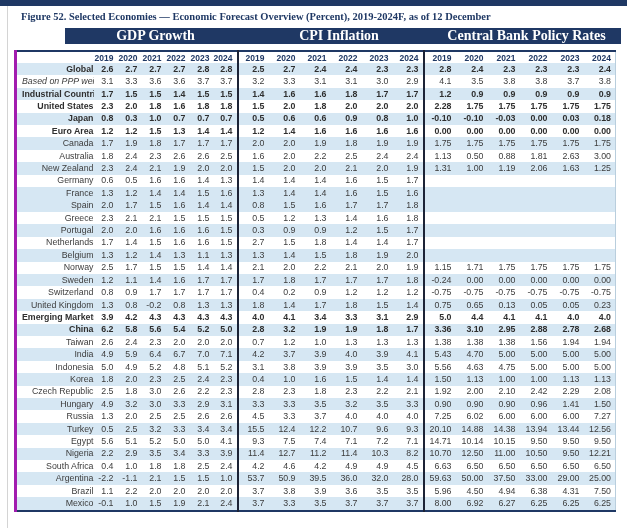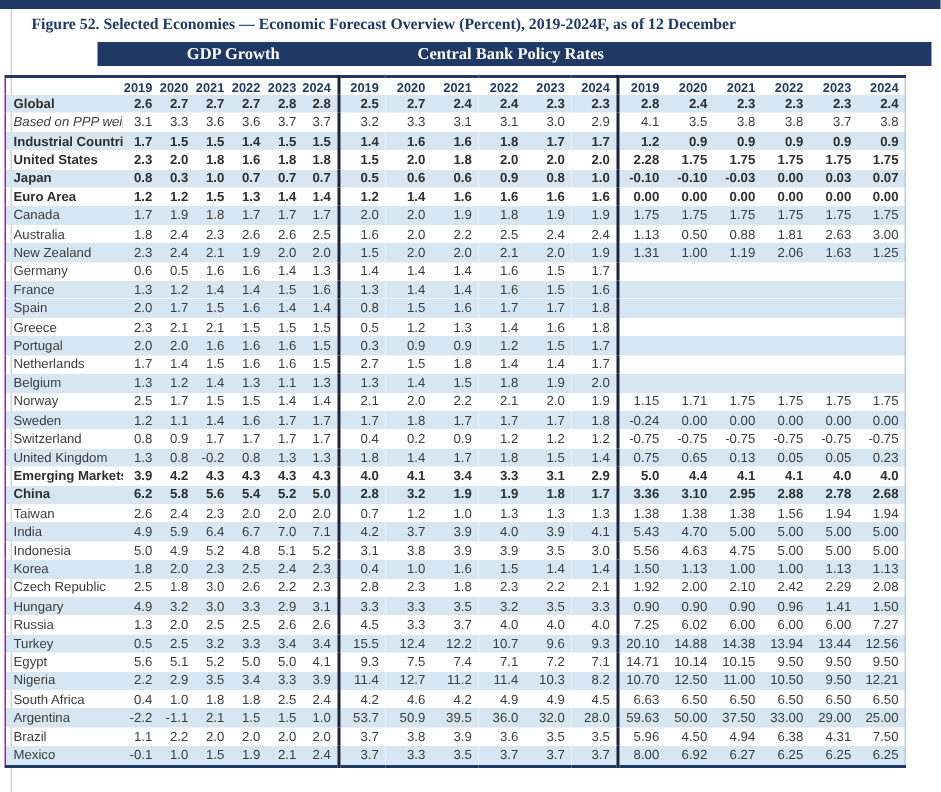--- a/index.html
+++ b/index.html
@@ -4,45 +4,46 @@
 <style>
   :root{ --navy:#1F3864; --stripe:#D6E7F3; --sep:#1C2336; --text:#3C3C3C; }
   html,body{margin:0;padding:0;}
   body{width:627px;height:528px;background:#ffffff;position:relative;overflow:hidden;
        font-family:"Liberation Sans",sans-serif;}
   .left-edge{position:absolute;left:7px;top:0;width:1px;height:528px;background:#d4d4d4;}
   .top-strip{position:absolute;left:0;top:0;width:627px;height:6px;background:var(--navy);}
   .fig-title{position:absolute;left:21px;top:11px;font-family:"Liberation Serif",serif;
              font-weight:bold;font-size:10.5px;color:var(--navy);white-space:nowrap;}
   .band{position:absolute;left:65px;top:28px;width:556px;height:16px;background:var(--navy);display:flex;}
-  .band-cell{color:#ffffff;font-family:"Liberation Serif",serif;font-weight:bold;font-size:11px;
+  .band-cell{color:#ffffff;font-family:"Liberation Serif",serif;font-weight:bold;font-size:14px;
              text-align:center;line-height:16px;overflow:hidden;white-space:nowrap;}
   .g1{width:181px;} .g2{width:186px;} .g3{width:189px;}
-  table{position:absolute;left:3px;top:50px;width:600px;border-collapse:collapse;table-layout:fixed;
-        border-left:1px solid #a21caf;border-right:1px solid #b9cedd;border-bottom:2px solid var(--navy);}
+  table{position:absolute;left:14px;top:50px;width:600px;border-collapse:collapse;table-layout:fixed;
+        border-left:3px solid #a21caf;border-right:1px solid #b9cedd;border-bottom:2px solid var(--navy);}
   thead th{border-top:2px solid var(--navy);height:11px;font-size:8.5px;color:var(--navy);
            font-weight:bold;padding:0 4px 0 0;text-align:right;vertical-align:middle;white-space:nowrap;}
   tbody td{height:12.42px;font-size:8.8px;color:var(--text);padding:0 4px 0 0;text-align:right;
            vertical-align:middle;line-height:1;white-space:nowrap;overflow:hidden;}
-  td.lbl-col,th.lbl-col{text-align:left;padding:0 0 0 5px;}
+  td.lbl-col,th.lbl-col{text-align:right;padding:0 0 0 5px;}
   .sep{border-right:2px solid var(--sep);}
   tr.stripe{background:var(--stripe);}
   tr.bold td{font-weight:bold;color:#2f2f2f;}
   tr.italic td.lbl-col{font-style:italic;}
 </style>
 </head>
 <body>
 
 <div class="left-edge"></div>
 <div class="top-strip"></div>
 
 <div class="fig-title">Figure 52. Selected Economies — Economic Forecast Overview (Percent), 2019-2024F, as of 12 December</div>
 
 <div class="band">
   <div class="band-cell g1">GDP Growth</div>
+  <div class="band-cell g2">CPI Inflation</div>
   <div class="band-cell g3">Central Bank Policy Rates</div>
 </div>
 
 <table>
   <colgroup>
     <col style="width:78px">
     <col style="width:24px">
       <col style="width:24px">
       <col style="width:24px">
       <col style="width:24px">
@@ -181,21 +182,21 @@
         <td class="num">0.6</td>
         <td class="num">0.6</td>
         <td class="num">0.9</td>
         <td class="num">0.8</td>
         <td class="num sep">1.0</td>
         <td class="num">-0.10</td>
         <td class="num">-0.10</td>
         <td class="num">-0.03</td>
         <td class="num">0.00</td>
         <td class="num">0.03</td>
-        <td class="num">0.07</td>
+        <td class="num">0.18</td>
       </tr>
       <tr class=" bold">
         <td class="lbl-col">Euro Area</td>
         <td class="num">1.2</td>
         <td class="num">1.2</td>
         <td class="num">1.5</td>
         <td class="num">1.3</td>
         <td class="num">1.4</td>
         <td class="num sep">1.4</td>
         <td class="num">1.2</td>

